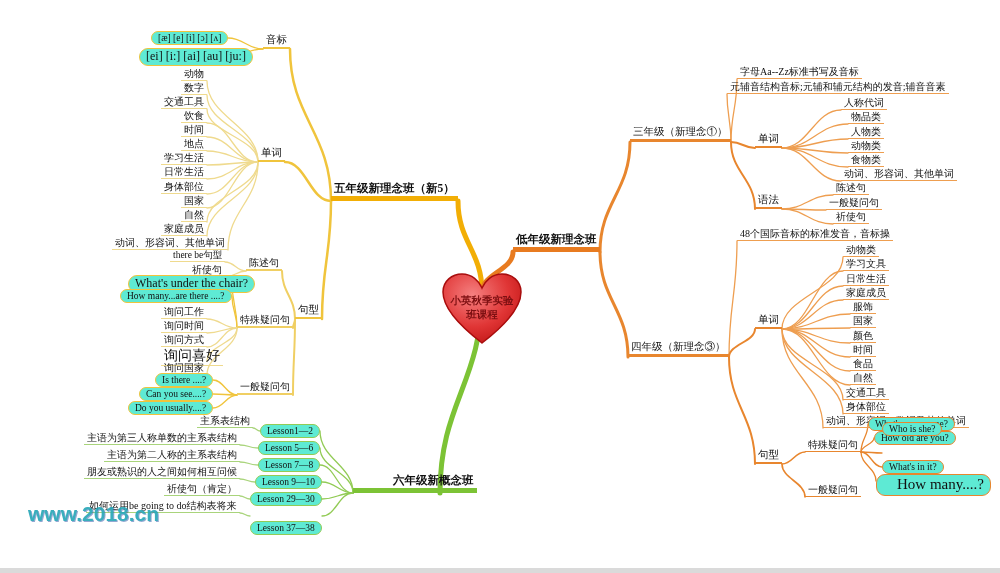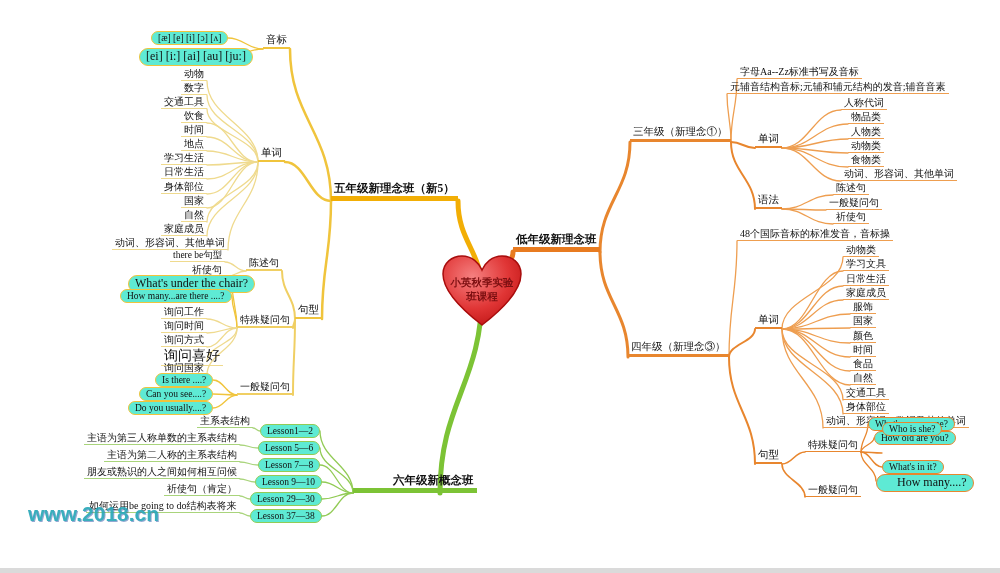--- a/index.html
+++ b/index.html
@@ -2,21 +2,21 @@
 <html><head>
 <meta charset="utf-8">
 <style>
   html,body{margin:0;padding:0;background:#fff;}
   .stage{position:relative;width:1000px;height:573px;background:#ffffff;overflow:hidden;
          font-family:"Liberation Serif","DejaVu Serif",serif;}
   #links{position:absolute;left:0;top:0;z-index:1;}
   #nodes{position:absolute;left:0;top:0;width:1000px;height:573px;z-index:2;}
   .node{position:absolute;white-space:nowrap;color:#111;line-height:1.3;padding:0 3px;}
   .node.box{border-radius:9px;background:#5eead4;padding:0 6px;}
-  .heart{position:absolute;left:440px;top:254px;width:84px;height:76px;z-index:3;}
+  .heart{position:absolute;left:440px;top:272px;width:84px;height:76px;z-index:3;}
   .heart-text{position:absolute;left:0;top:6px;right:0;bottom:10px;display:flex;flex-direction:column;
               align-items:center;justify-content:center;color:#7E1012;font-weight:bold;
               font-size:10.5px;line-height:1.35;text-align:center;}
   .watermark{position:absolute;left:14px;top:498px;z-index:4;font-family:"Liberation Sans",sans-serif;
              font-weight:bold;opacity:0.92;}
   .wm1{font-size:26px;color:#2C53A5;text-shadow:3px 2px 0 rgba(42,170,184,0.75);letter-spacing:1px;}
   .wm2{font-size:21px;color:#2AA8B8;margin-left:14px;margin-top:4px;text-shadow:1px 1px 0 rgba(44,83,165,0.55);}
   .bottom-bar{position:absolute;left:0;right:0;bottom:0;height:5px;background:#DADADA;z-index:5;}
 </style>
 </head>
@@ -177,34 +177,34 @@
       <div class="node u" style="font-size: 10px; border-bottom: 1.3px solid rgb(238, 158, 80); top: 371px; left: 850px;">自然</div>
       <div class="node u" style="font-size: 10px; border-bottom: 1.3px solid rgb(238, 158, 80); top: 386px; left: 843px;">交通工具</div>
       <div class="node u" style="font-size: 10px; border-bottom: 1.3px solid rgb(238, 158, 80); top: 400px; left: 843px;">身体部位</div>
       <div class="node u" style="font-size: 10px; border-bottom: 1.3px solid rgb(238, 158, 80); top: 414px; left: 823px;">动词、形容词、数词及其他单词</div>
       <div class="node u" style="font-size: 10.5px; border-bottom: 2px solid rgb(232, 134, 46); top: 448px; left: 755px;">句型</div>
       <div class="node u" style="font-size: 10px; border-bottom: 1.6px solid rgb(232, 134, 46); top: 438px; left: 805px;">特殊疑问句</div>
       <div class="node box" style="font-size: 9.5px; border: 1.3px solid rgb(232, 134, 46); top: 417px; left: 868px;">What's your name?</div>
       <div class="node box" style="font-size: 9.5px; border: 1.3px solid rgb(232, 134, 46); top: 431px; left: 874px;">How old are you?</div>
       <div class="node box" style="font-size: 9.5px; border: 1.3px solid rgb(232, 134, 46); top: 422px; left: 882px;">Who is she?</div>
       <div class="node box" style="font-size: 9.5px; border: 1.3px solid rgb(232, 134, 46); top: 460px; left: 882px;">What's in it?</div>
-      <div class="node box" style="font-size: 12px; border: 1.3px solid rgb(232, 134, 46); top: 474px; left: 876px; padding-left: 20px;">How many....?</div>
+      <div class="node box" style="font-size: 15px; border: 1.3px solid rgb(232, 134, 46); top: 474px; left: 876px; padding-left: 20px;">How many....?</div>
       <div class="node u" style="font-size: 10px; border-bottom: 1.6px solid rgb(232, 134, 46); top: 483px; left: 805px;">一般疑问句</div>
       <div class="node u" style="font-size: 11.5px; font-weight: bold; border-bottom: 5px solid rgb(124, 195, 53); top: 473px; left: 353px; padding-left: 40px;">六年级新概念班</div>
       <div class="node box" style="font-size: 9.5px; border: 1.3px solid rgb(146, 203, 85); top: 424px; left: 260px;">Lesson1—2</div>
       <div class="node u" style="font-size: 10px; border-bottom: 1.3px solid rgb(169, 212, 123); top: 414px; left: 197px;">主系表结构</div>
       <div class="node box" style="font-size: 9.5px; border: 1.3px solid rgb(146, 203, 85); top: 441px; left: 258px;">Lesson 5—6</div>
       <div class="node u" style="font-size: 10px; border-bottom: 1.3px solid rgb(169, 212, 123); top: 431px; left: 84px;">主语为第三人称单数的主系表结构</div>
       <div class="node box" style="font-size: 9.5px; border: 1.3px solid rgb(146, 203, 85); top: 458px; left: 258px;">Lesson 7—8</div>
       <div class="node u" style="font-size: 10px; border-bottom: 1.3px solid rgb(169, 212, 123); top: 448px; left: 104px;">主语为第二人称的主系表结构</div>
       <div class="node box" style="font-size: 9.5px; border: 1.3px solid rgb(146, 203, 85); top: 475px; left: 255px;">Lesson 9—10</div>
       <div class="node u" style="font-size: 10px; border-bottom: 1.3px solid rgb(169, 212, 123); top: 465px; left: 84px;">朋友或熟识的人之间如何相互问候</div>
       <div class="node box" style="font-size: 9.5px; border: 1.3px solid rgb(146, 203, 85); top: 492px; left: 250px;">Lesson 29—30</div>
       <div class="node u" style="font-size: 10px; border-bottom: 1.3px solid rgb(169, 212, 123); top: 482px; left: 164px;">祈使句（肯定）</div>
-      <div class="node box" style="font-size: 9.5px; border: 1.3px solid rgb(146, 203, 85); top: 509px; left: 250px;">Lesson 37—38</div>
+      <div class="node box" style="font-size: 9.5px; border: 1.3px solid rgb(146, 203, 85); top: 521px; left: 250px;">Lesson 37—38</div>
       <div class="node u" style="font-size: 10px; border-bottom: 1.3px solid rgb(169, 212, 123); top: 499px; left: 86px;">如何运用be going to do结构表将来</div>
     </div>
 
   <div class="heart">
     <svg viewBox="0 0 84 76" width="84" height="76">
       <defs>
         <radialGradient id="hg" cx="38%" cy="30%" r="85%">
           <stop offset="0%" stop-color="#F58080"></stop>
           <stop offset="55%" stop-color="#E03535"></stop>
           <stop offset="100%" stop-color="#B80E0E"></stop>

